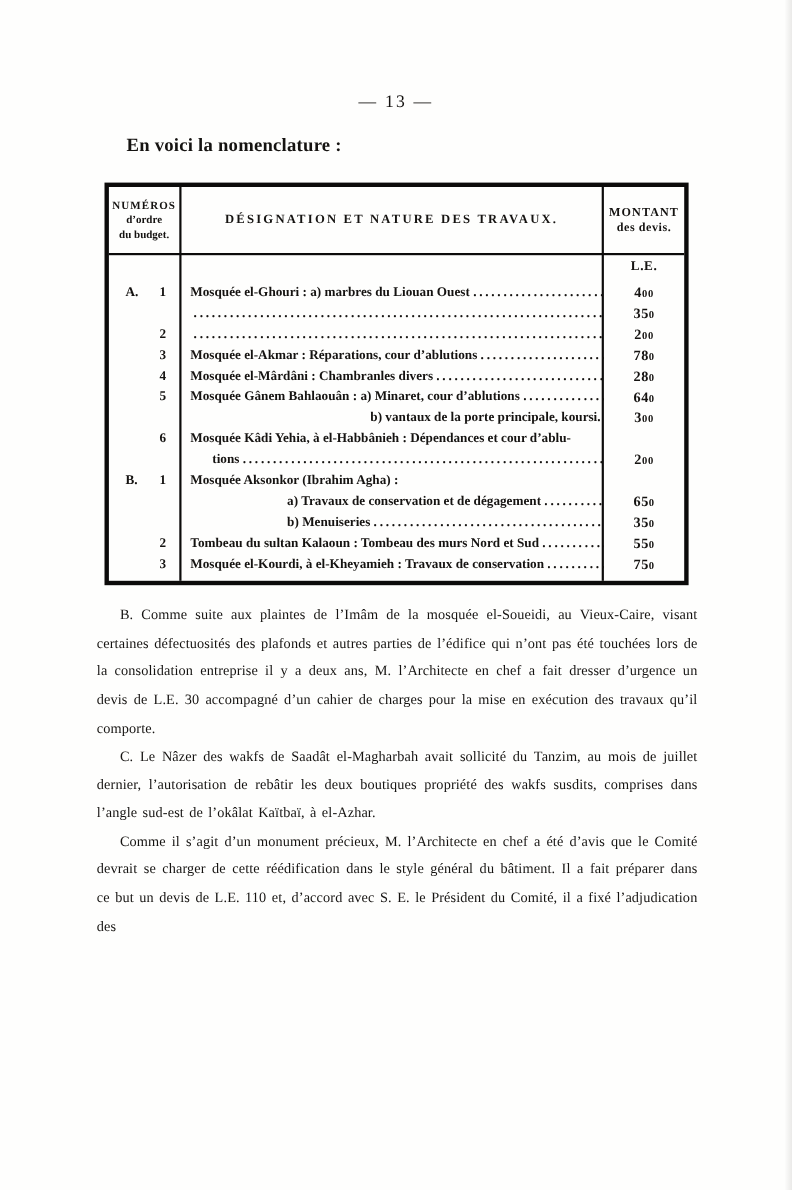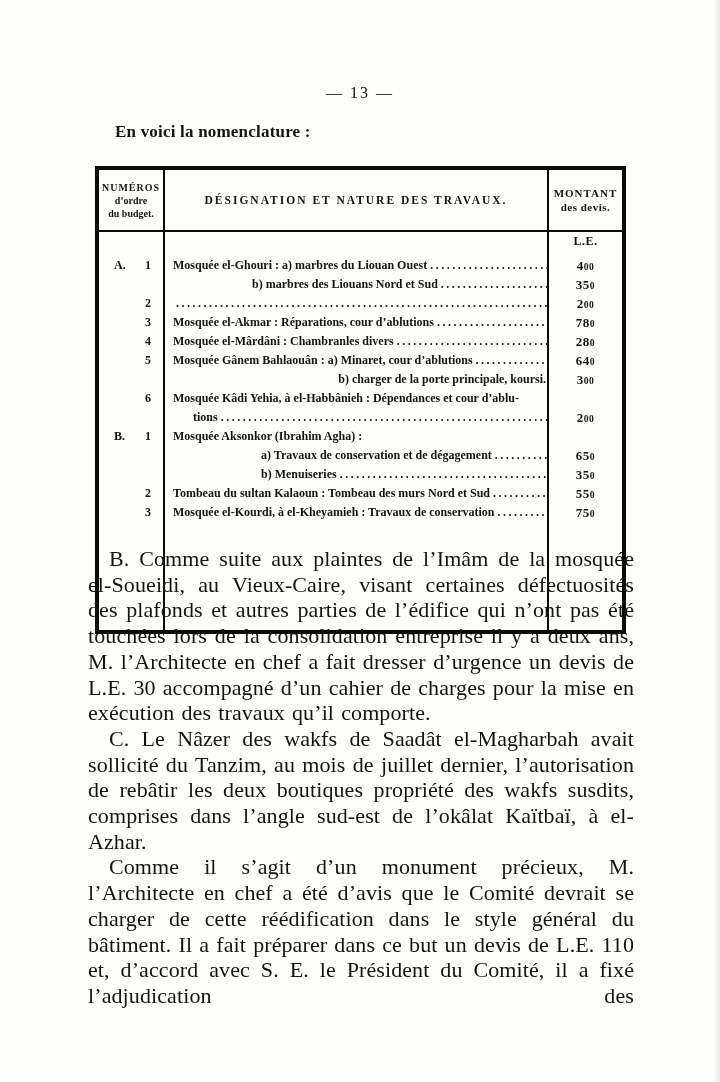--- a/index.html
+++ b/index.html
@@ -16,21 +16,21 @@
   .pagenum{
     position:absolute;top:84px;left:0;width:720px;text-align:center;
     font-size:16px;font-weight:normal;letter-spacing:2px;
   }
   .intro{
     position:absolute;left:115px;top:122px;
     font-size:17px;font-weight:bold;letter-spacing:0.2px;
   }
   
   .works-table{
-    position:absolute;left:95px;top:166px;width:531px;height:468px;
+    position:absolute;left:95px;top:166px;width:531px;height:366px;
     border:4px solid #0c0b0a;box-sizing:border-box;
     background:#fefefd;
   }
   .vline{position:absolute;top:0;bottom:0;width:2px;background:#0c0b0a;}
   .vline.v1{left:64px;}
   .vline.v2{right:73px;}
   .hline{position:absolute;left:0;right:0;top:60px;height:2px;background:#0c0b0a;}
   .thead{position:absolute;left:0;right:0;top:0;height:60px;display:flex;}
   .th{display:flex;flex-direction:column;align-items:center;justify-content:center;
       font-weight:bold;text-align:center;}
@@ -50,21 +50,21 @@
   .c-desig.right{justify-content:flex-end;padding-right:3px;}
   .desig-text{flex:0 1 auto;overflow:hidden;}
   .leader{flex:1 1 6px;min-width:0;overflow:hidden;white-space:nowrap;
           margin-left:3px;letter-spacing:2.5px;}
   .c-amt{width:73px;flex:0 0 73px;text-align:center;font-weight:bold;font-size:13px;}
   .t-line .c-amt{letter-spacing:0.5px;}
   .oz{font-size:0.74em;}
   
   .textblock{position:absolute;left:88px;right:86px;top:546px;}
   .textblock p{
-    margin:0;font-size:22px;line-height:25.7px;text-align:justify;
+    margin:0;font-size:13px;line-height:25.7px;text-align:justify;
     text-indent:21px;word-spacing:1.5px;letter-spacing:0.1px;
   }
   .textblock p.cut{text-align-last:justify;}
 </style>
 </head>
 <body>
 
 <div class="scan-edge"></div>
 
 <div class="pagenum">— 13 —</div>
@@ -103,21 +103,20 @@
           </div>
           <div class="c-desig">
             <span class="desig-text">Mosquée el-Ghouri : a) marbres du Liouan Ouest</span>
             <span class="leader">........................................................................................................................</span>
           </div>
           <div class="c-amt"><span>4<span class="oz">0</span><span class="oz">0</span></span></div>
         </div>
         <div class="t-line">
           <div class="c-num"></div>
           <div class="c-desig">
-            <span class="desig-text" style="padding-left:79px">b) marbres des Liouans Nord et Sud</span>
             <span class="leader">........................................................................................................................</span>
           </div>
           <div class="c-amt"><span>35<span class="oz">0</span></span></div>
         </div>
         <div class="t-line">
           <div class="c-num">
             <span class="letter"></span>
             <span class="rnum">2</span>
           </div>
           <div class="c-desig">
@@ -154,21 +153,21 @@
           </div>
           <div class="c-desig">
             <span class="desig-text">Mosquée Gânem Bahlaouân : a) Minaret, cour d’ablutions</span>
             <span class="leader">........................................................................................................................</span>
           </div>
           <div class="c-amt"><span>64<span class="oz">0</span></span></div>
         </div>
         <div class="t-line">
           <div class="c-num"></div>
           <div class="c-desig right">
-            <span class="desig-text">b) charger de la porte principale, koursi.</span>
+            <span class="desig-text">b) vantaux de la porte principale, koursi.</span>
           </div>
           <div class="c-amt"><span>3<span class="oz">0</span><span class="oz">0</span></span></div>
         </div>
         <div class="t-line">
           <div class="c-num">
             <span class="letter"></span>
             <span class="rnum">6</span>
           </div>
           <div class="c-desig">
             <span class="desig-text">Mosquée Kâdi Yehia, à el-Habbânieh : Dépendances et cour d’ablu-</span>

